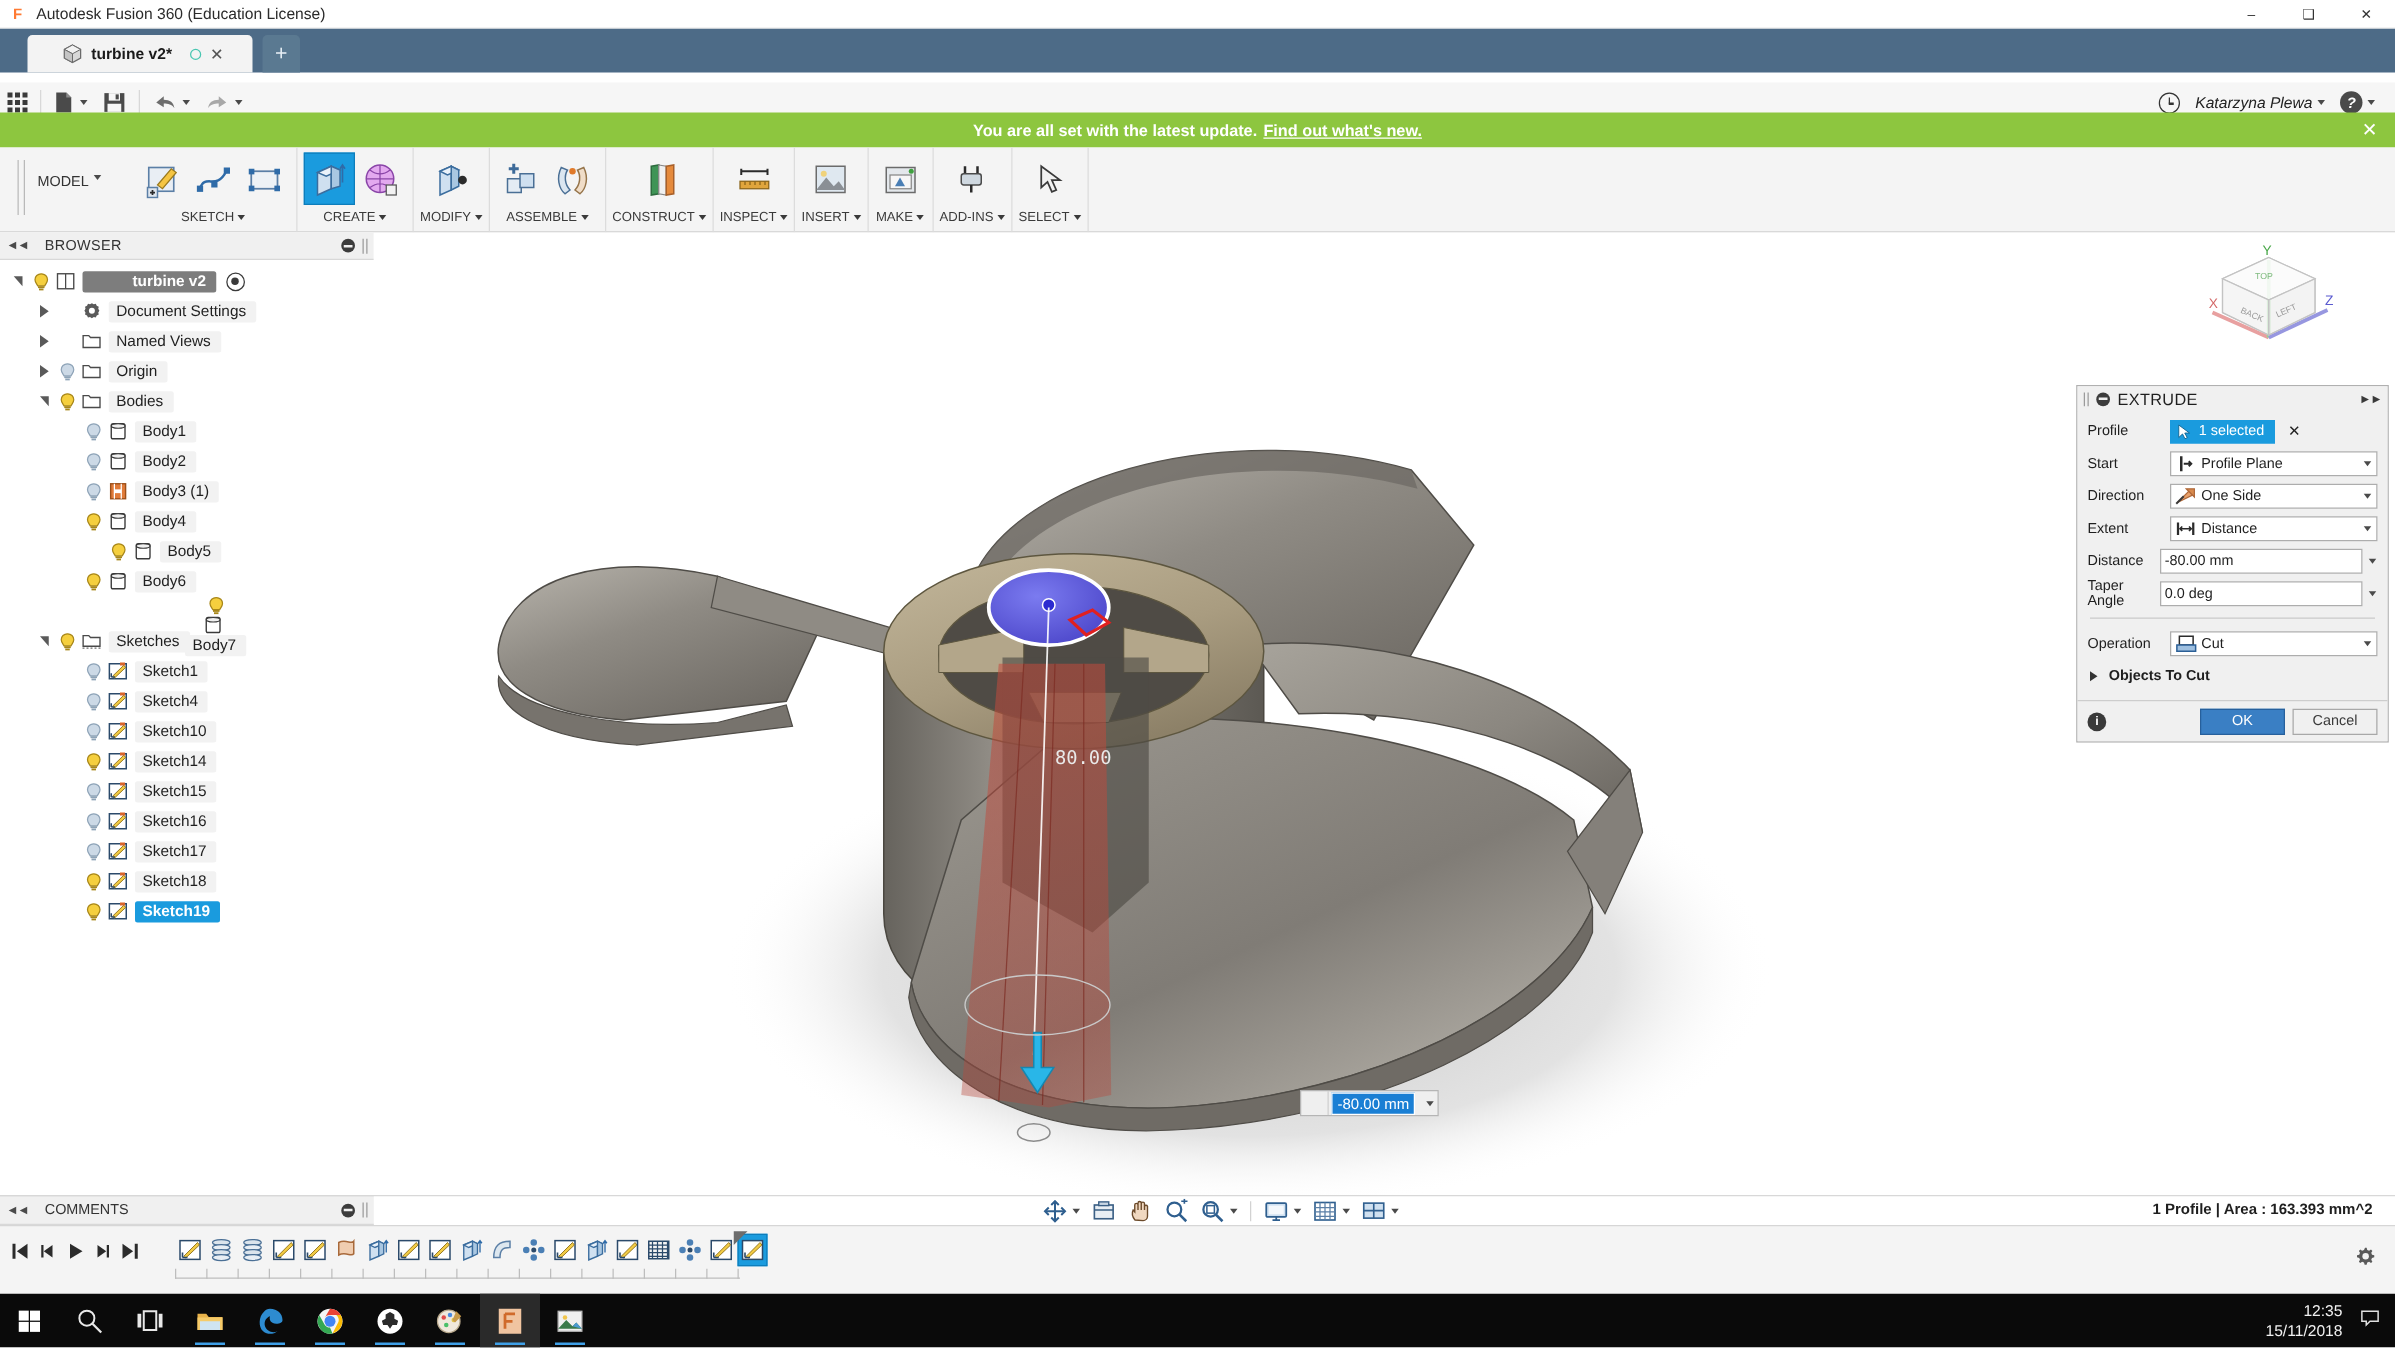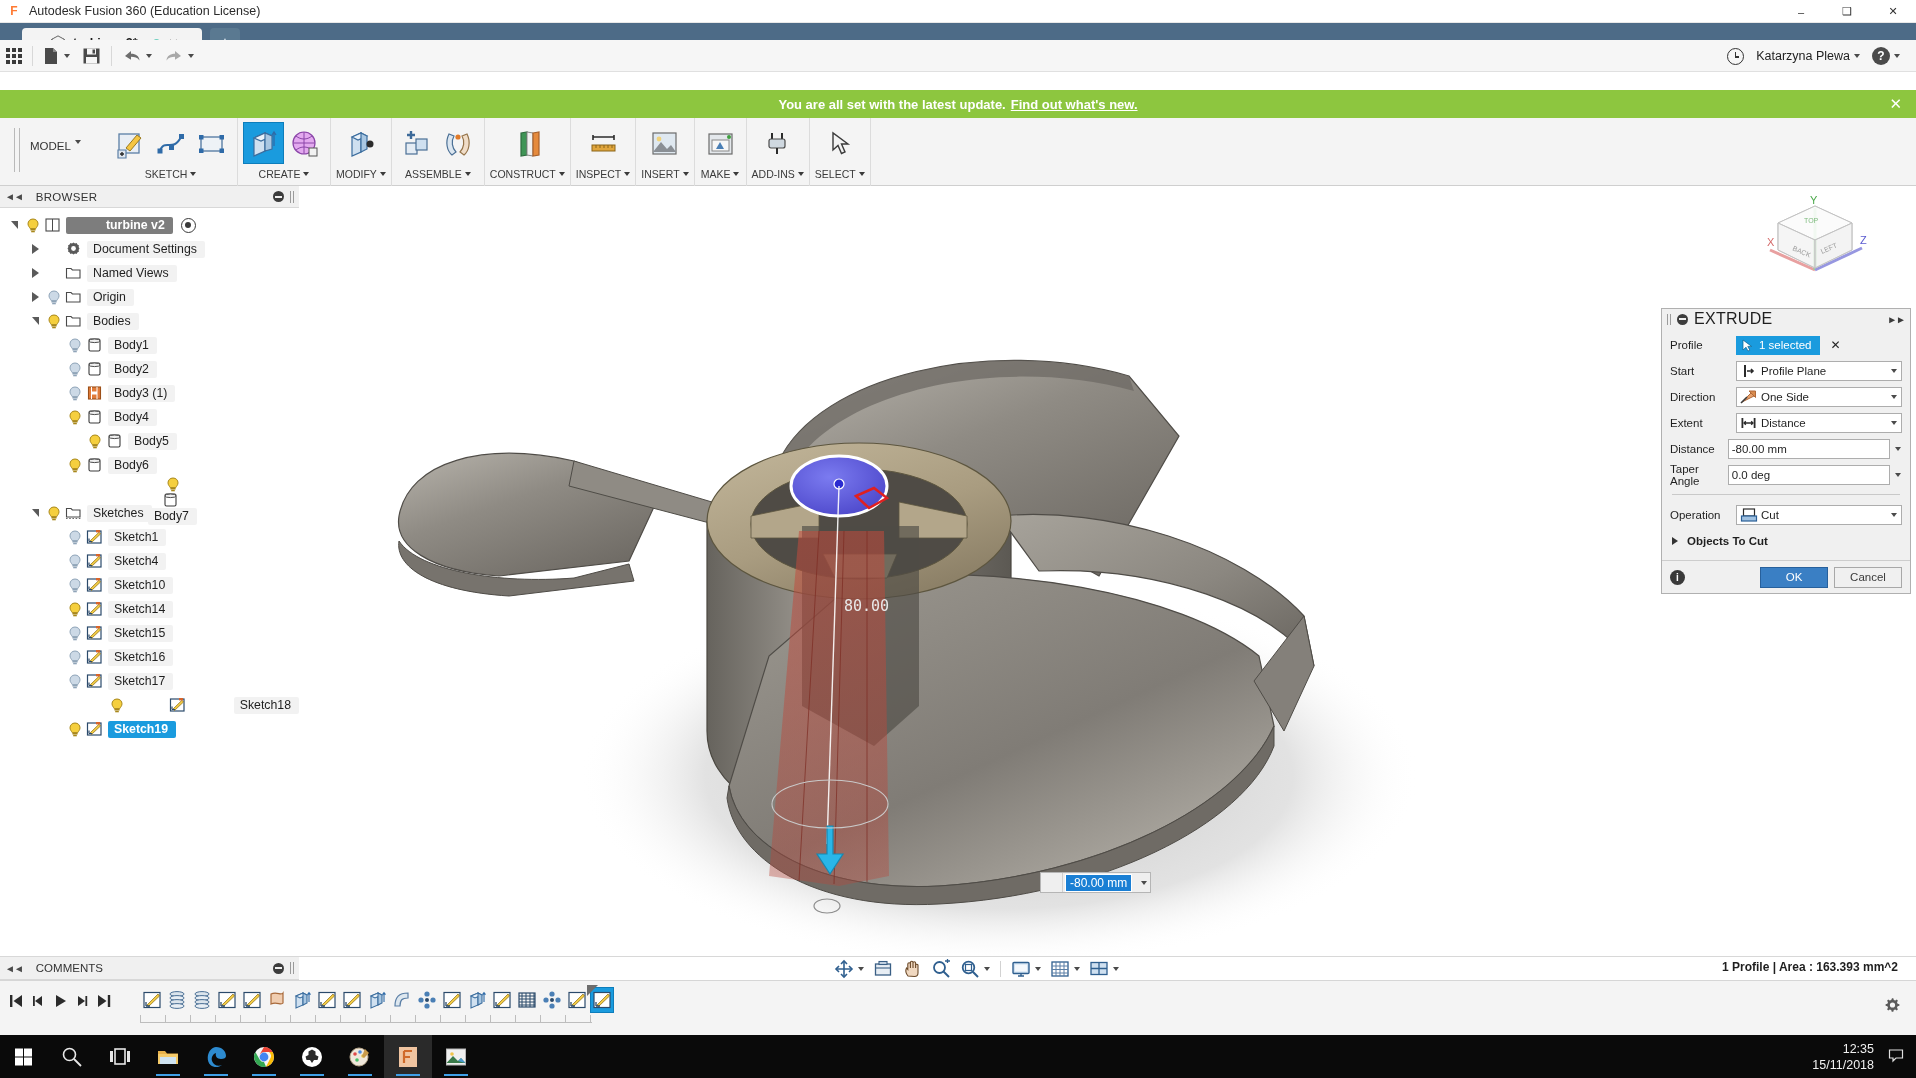--- a/index.html
+++ b/index.html
@@ -49,23 +49,23 @@
   .doctab .tclose { font-size: 13px; color: #555; cursor: pointer; }
   .newtab {
     position: absolute; left: 210px; top: 5px; width: 30px; height: 30px;
     background: #5a7991; border-radius: 4px 4px 0 0;
     display: flex; align-items: center; justify-content: center;
     color: #e6eef4; font-size: 17px; cursor: pointer;
   }
 
   
   .qabar {
-    position: absolute; top: 40px; left: 0; width: 1916px; height: 32px;
+    position: absolute; top: 66px; left: 0; width: 1916px; height: 32px;
     background: #f6f6f6; border-bottom: 1px solid #e0e0e0;
-    display: flex; align-items: center;
+    display: flex; align-items: center; font-style: italic;
   }
   .qa-item { display: flex; align-items: center; height: 32px; padding: 0 6px; cursor: pointer; }
   .grid9 { display: grid; grid-template-columns: repeat(3,4px); grid-template-rows: repeat(3,4px); gap: 2px; }
   .grid9 i { background: #3a3a3a; display: block; width: 4px; height: 4px; }
   .qa-sep { width: 1px; height: 20px; background: #d8d8d8; margin: 0 4px; }
   .caret { width: 0; height: 0; border-left: 3.5px solid transparent; border-right: 3.5px solid transparent;
            border-top: 4px solid #4a4a4a; margin-left: 4px; }
   .qa-right { position: absolute; right: 10px; top: 0; height: 32px; display: flex; align-items: center; }
   .qa-user { font-size: 12.5px; color: #222; padding: 0 6px; display: flex; align-items: center; cursor: pointer; }
   .clockic { width: 17px; height: 17px; border: 1.7px solid #333; border-radius: 50%; position: relative; }
@@ -167,21 +167,21 @@
   
   .extrude {
     position: absolute; left: 1661px; top: 308px; width: 250px;
     background: #f0f0f0; border: 1px solid #b0b0b0;
     font-size: 12px; color: #1f1f1f;
   }
   .ex-hdr { height: 20px; display: flex; align-items: center; padding: 0 5px; background: #f0f0f0; }
   .ex-grip { width: 4px; height: 11px; border-left: 1px solid #9b9b9b; border-right: 1px solid #9b9b9b; margin-right: 6px; }
   .ex-min { width: 11px; height: 11px; border-radius: 50%; background: #3c3c3c; position: relative; margin-right: 6px; cursor:pointer; }
   .ex-min::after { content:""; position:absolute; left:2px; top:4.5px; width:7px; height:2px; background:#f0f0f0; }
-  .ex-title { font-size: 16px; letter-spacing: .3px; }
+  .ex-title { font-size: 13px; letter-spacing: .3px; }
   .ex-expand { margin-left: auto; font-size: 10px; color: #3a3a3a; letter-spacing: -1px; cursor:pointer; }
   .ex-body { background: #f0f0f0; padding: 4px 8px 2px 8px; }
   .ex-row { display: flex; align-items: center; height: 24px; margin-bottom: 2px; }
   .ex-lbl { width: 66px; font-size: 11.5px; color: #1f1f1f; }
   .ex-selbtn {
     background: #1a9bde; color: #fff; height: 19px; display: flex; align-items: center;
     padding: 0 9px 0 4px; font-size: 11.5px; cursor: pointer;
   }
   .ex-x { margin-left: 10px; font-size: 12px; color: #222; cursor: pointer; }
   .ex-dd {
@@ -912,21 +912,21 @@
           <span class="ticon">
             <svg width="17" height="16" viewBox="0 0 17 16">
               <rect x="1.5" y="2" width="13.5" height="12" fill="#ffffff" stroke="#2b4a6b" stroke-width="1.2"></rect>
               <path d="M4 12 L13 3.2 L14.5 5 L5.5 13.5 Z" fill="#f2cb45" stroke="#8a6c13" stroke-width="0.7"></path>
               <path d="M3 12.5 h3 M3 12.5 v-3" stroke="#2b4a6b" stroke-width="1.2"></path>
               <path d="M10 1 h4 v2.4 h-4 z" fill="#d8642a"></path>
             </svg>
           </span>
           <span class="tlabel">Sketch17</span>
         </div>
-        <div class="trow" style="padding-left: 46px; justify-content: space-between;">
+        <div class="trow" style="padding-left: 46px;">
           <span class="tw"></span>
           <span class="bulb">
             <svg width="14" height="15" viewBox="0 0 14 15">
               <path d="M7 1 C10 1 12 3.2 12 5.8 C12 8 10.4 9.2 9.8 10.6 L4.2 10.6 C3.6 9.2 2 8 2 5.8 C2 3.2 4 1 7 1 Z" fill="#f5cf3e" stroke="#a8871a" stroke-width="1"></path>
               <rect x="4.4" y="11" width="5.2" height="1.5" fill="#a8871a"></rect>
               <rect x="5.2" y="12.8" width="3.6" height="1.5" fill="#a8871a"></rect>
             </svg>
           </span>
           <span class="ticon">
             <svg width="17" height="16" viewBox="0 0 17 16">

